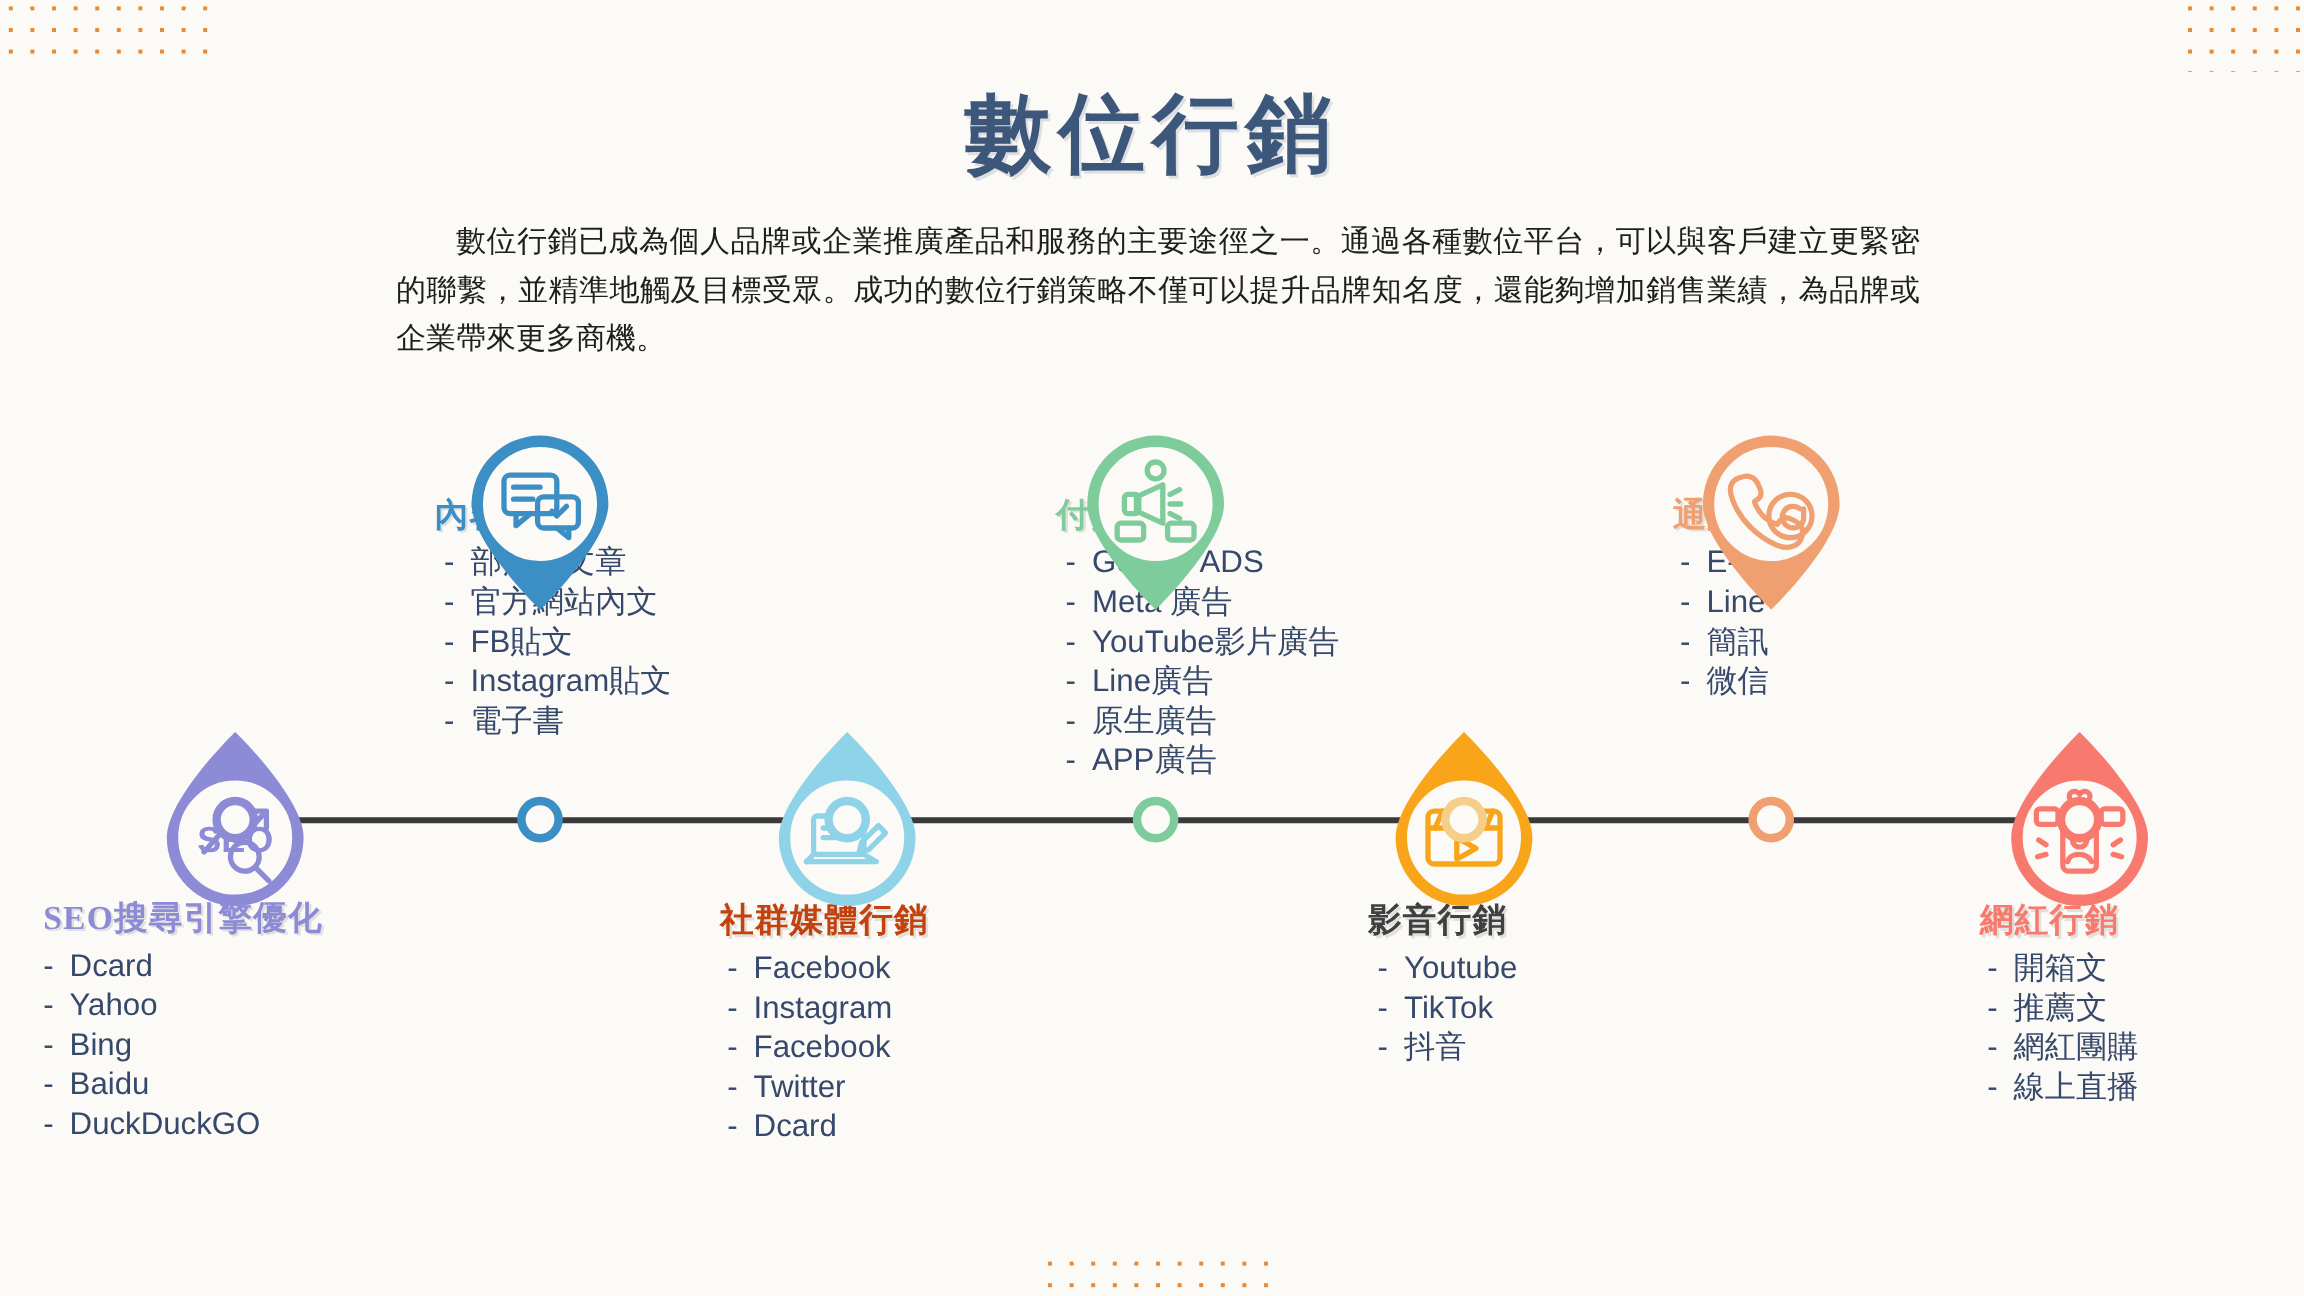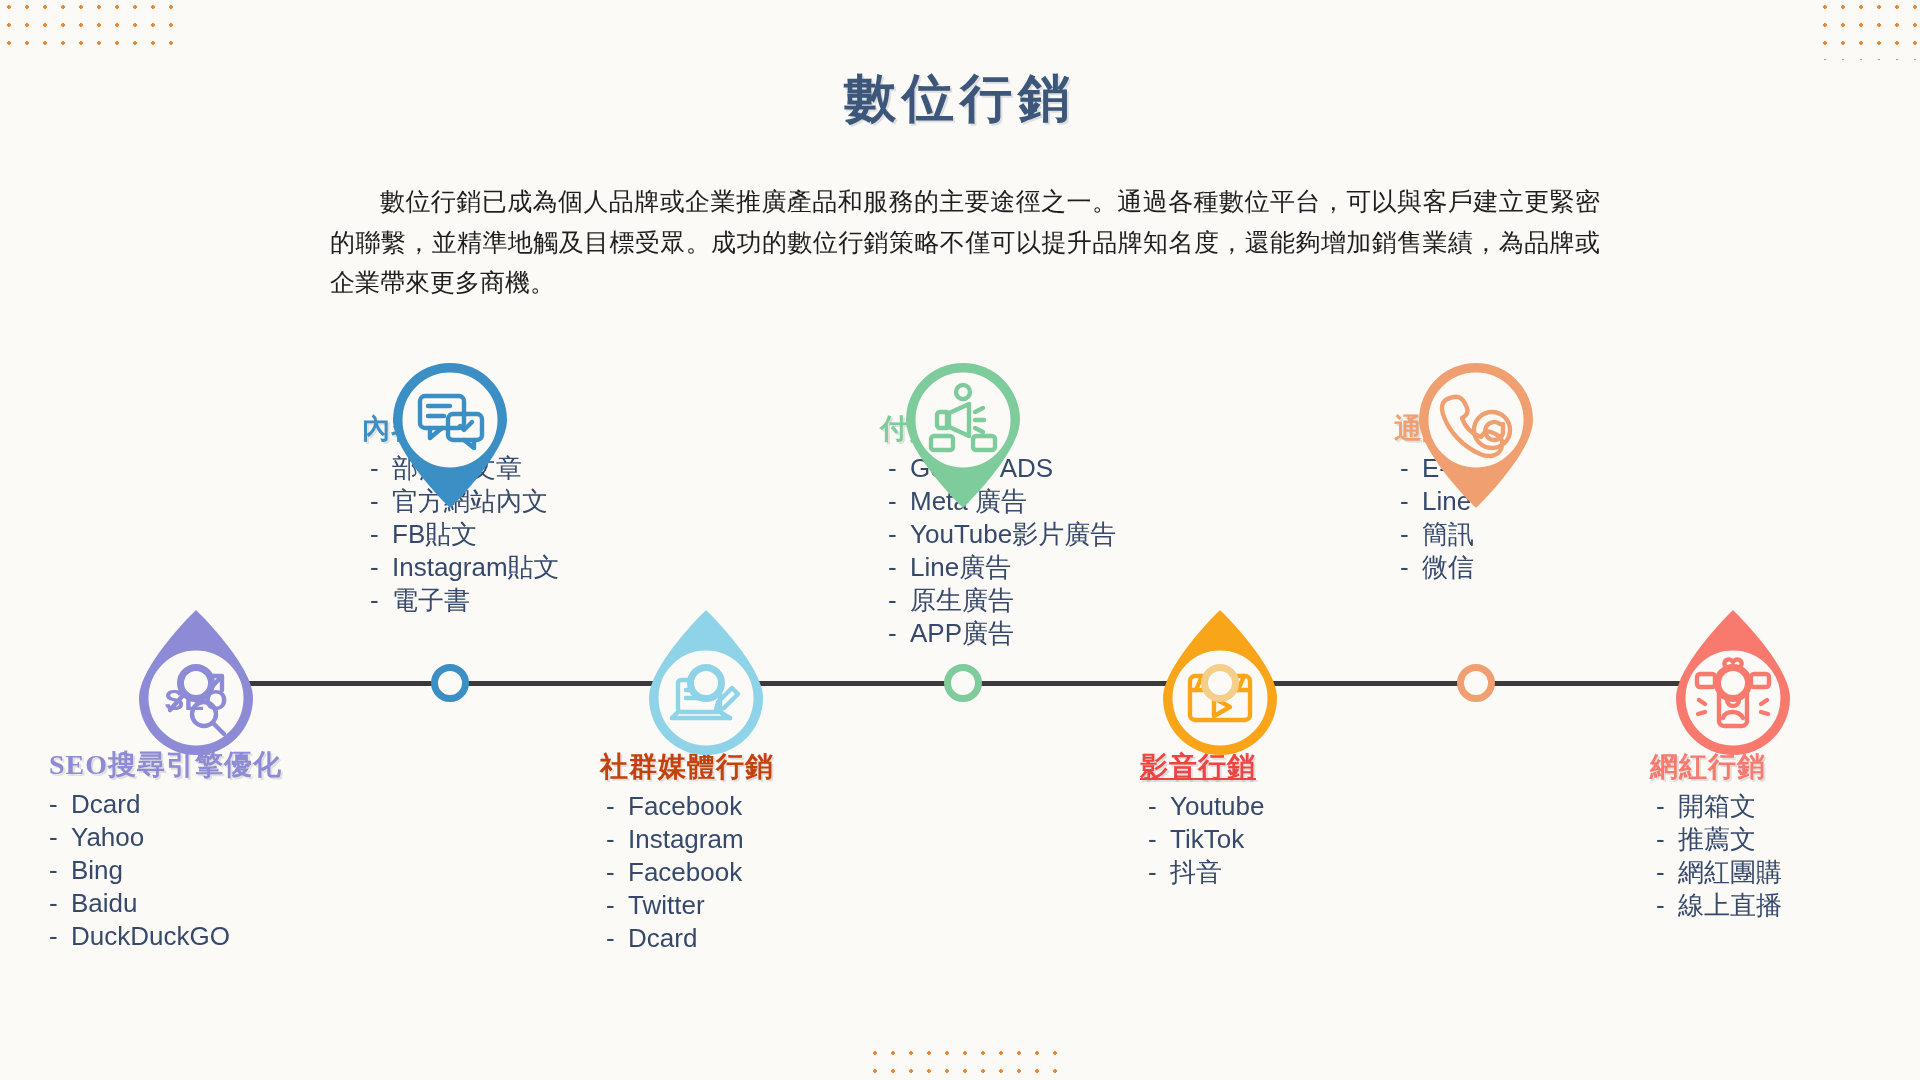--- a/index.html
+++ b/index.html
@@ -32,21 +32,21 @@
   .dots-tl { left: -4px;  top: -6px;  width: 190px; height: 62px; }
   .dots-tr { left: 1812px; top: -6px; width: 112px; height: 66px; }
   .dots-bc { left: 862px; top: 1040px; width: 200px; height: 46px; }
 
   
   .title {
     position: absolute;
     left: 0; right: 0; top: 64px;
     text-align: center;
     font-family: "Liberation Serif", "DejaVu Serif", serif;
-    font-size: 52px;
+    font-size: 72px;
     font-weight: 700;
     letter-spacing: 6px;
     color: #3C5779;
     text-shadow: 2px 2px 0 rgba(60,87,121,.16);
   }
 
   .intro {
     position: absolute;
     left: 330px;
     top: 182px;
@@ -267,21 +267,21 @@
               <rect x="14" y="26" width="18" height="13" rx="3"></rect>
               <rect x="68" y="26" width="18" height="13" rx="3"></rect>
               <path d="M50 14 c3 -5 11 -2 8 4 -2 4 -8 8 -8 8 s-6 -4 -8 -8 c-3 -6 5 -9 8 -4z"></path>
               <path d="M22 56 l-6 -4 M22 64 l-7 2 M78 56 l6 -4 M78 64 l7 2"></path>
             </g>
           </g>
         </svg>
       </div>
     </div>
   <div id="blocks">
-      <div class="block" style="left: 49px; top: 746px; width: 300px;">
+      <div class="block" style="left: 36px; top: 746px; width: 300px;">
         <div class="heading" style="color: rgb(141, 138, 214); margin-left: 0px;">SEO搜尋引擎優化</div>
         <ul>
           <li><span class="dash">-</span><span>Dcard</span></li>
           <li><span class="dash">-</span><span>Yahoo</span></li>
           <li><span class="dash">-</span><span>Bing</span></li>
           <li><span class="dash">-</span><span>Baidu</span></li>
           <li><span class="dash">-</span><span>DuckDuckGO</span></li>
         </ul>
       </div>
       <div class="block" style="left: 370px; top: 410px; width: 300px;">
@@ -309,21 +309,21 @@
         <ul>
           <li><span class="dash">-</span><span>Google  ADS</span></li>
           <li><span class="dash">-</span><span>Meta 廣告</span></li>
           <li><span class="dash">-</span><span>YouTube影片廣告</span></li>
           <li><span class="dash">-</span><span>Line廣告</span></li>
           <li><span class="dash">-</span><span>原生廣告</span></li>
           <li><span class="dash">-</span><span>APP廣告</span></li>
         </ul>
       </div>
       <div class="block" style="left: 1148px; top: 748px; width: 290px;">
-        <div class="heading" style="color: #ef4444; margin-left: -8px; text-decoration: underline;">影音行銷</div>
+        <div class="heading" style="color: #404040; margin-left: -8px;">影音行銷</div>
         <ul>
           <li><span class="dash">-</span><span>Youtube</span></li>
           <li><span class="dash">-</span><span>TikTok</span></li>
           <li><span class="dash">-</span><span>抖音</span></li>
         </ul>
       </div>
       <div class="block" style="left: 1400px; top: 410px; width: 290px;">
         <div class="heading" style="color: rgb(240, 160, 112); margin-left: -6px;">通訊行銷</div>
         <ul>
           <li><span class="dash">-</span><span>E-mail</span></li>

